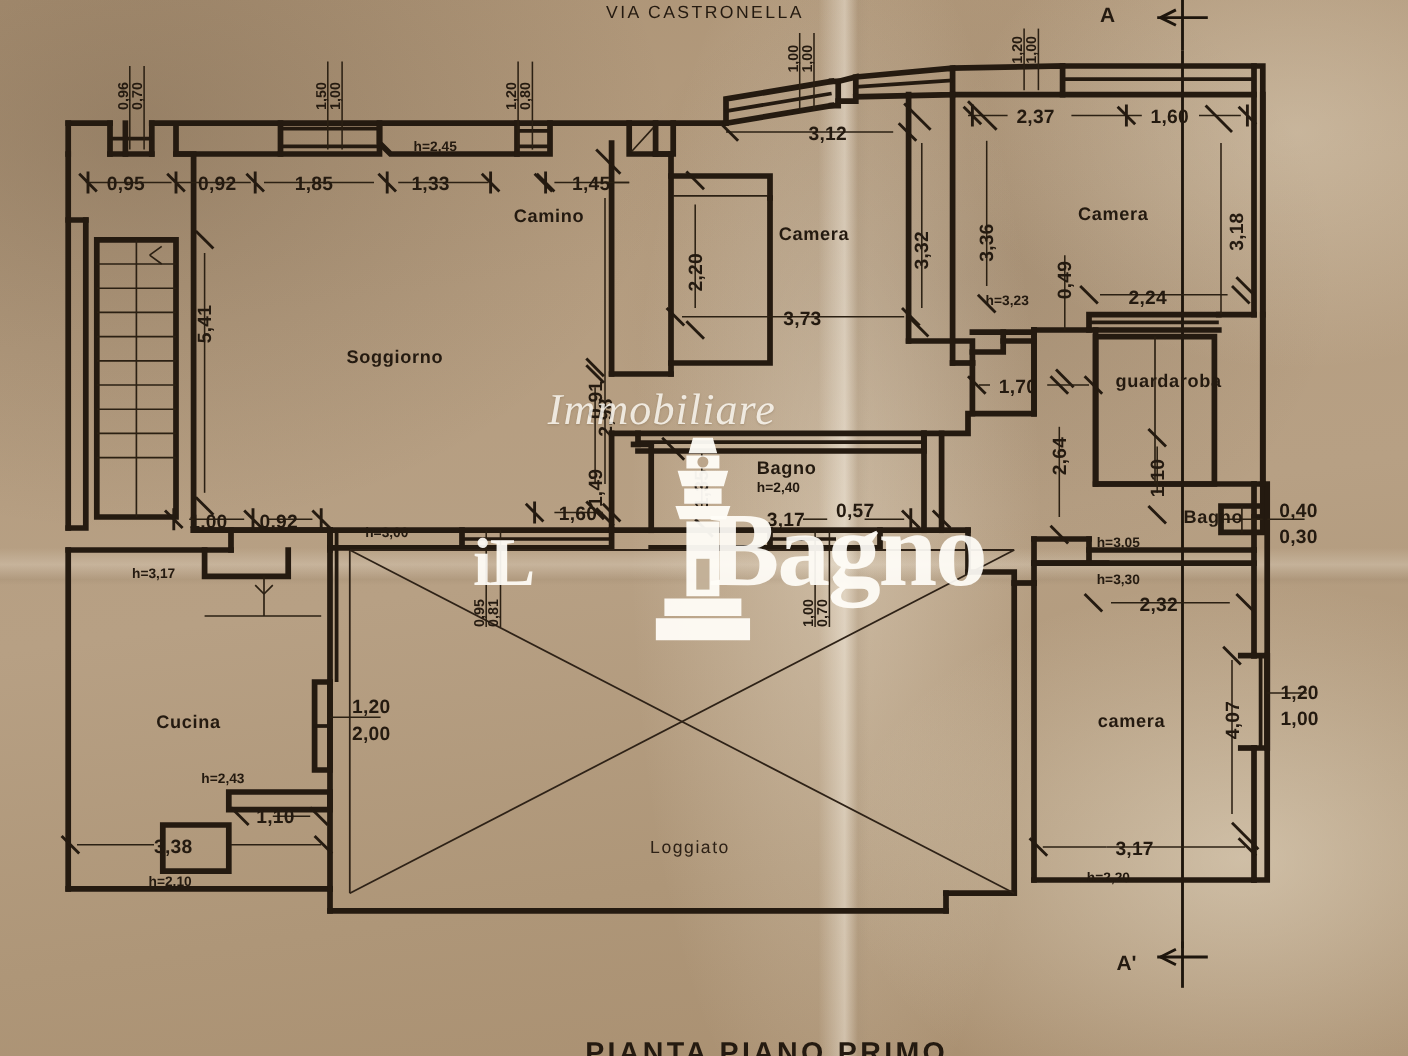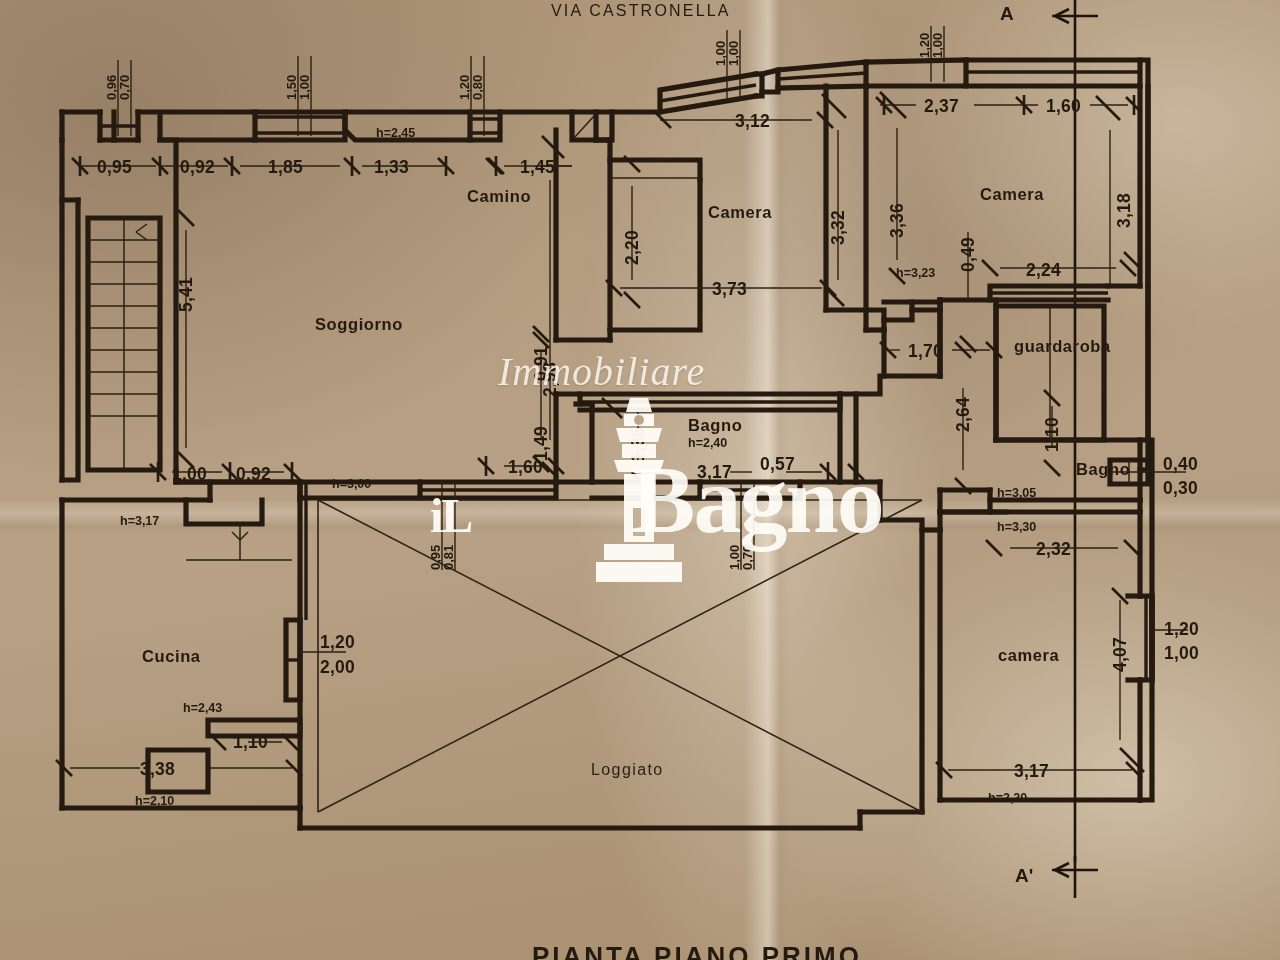--- a/index.html
+++ b/index.html
@@ -61,21 +61,21 @@
     white-space:nowrap;pointer-events:none;
   }
   #wm-ilfaro{
     position:absolute;left:430px;top:452px;
     font-family:"Liberation Serif", serif;
     font-size:96px;font-weight:700;letter-spacing:-2px;
     color:rgba(255,253,248,.93);
     white-space:nowrap;pointer-events:none;
     line-height:1;
   }
-  #wm-ilfaro .sm{font-size:48px;}
+  #wm-ilfaro .sm{font-size:62px;}
   #wm-lighthouse{
     position:absolute;left:596px;top:392px;width:86px;height:212px;pointer-events:none;
   }
 </style>
 </head>
 <body>
 
 <div id="paper"></div>
 <div id="vfold"></div>
 <div id="hfold"></div>

